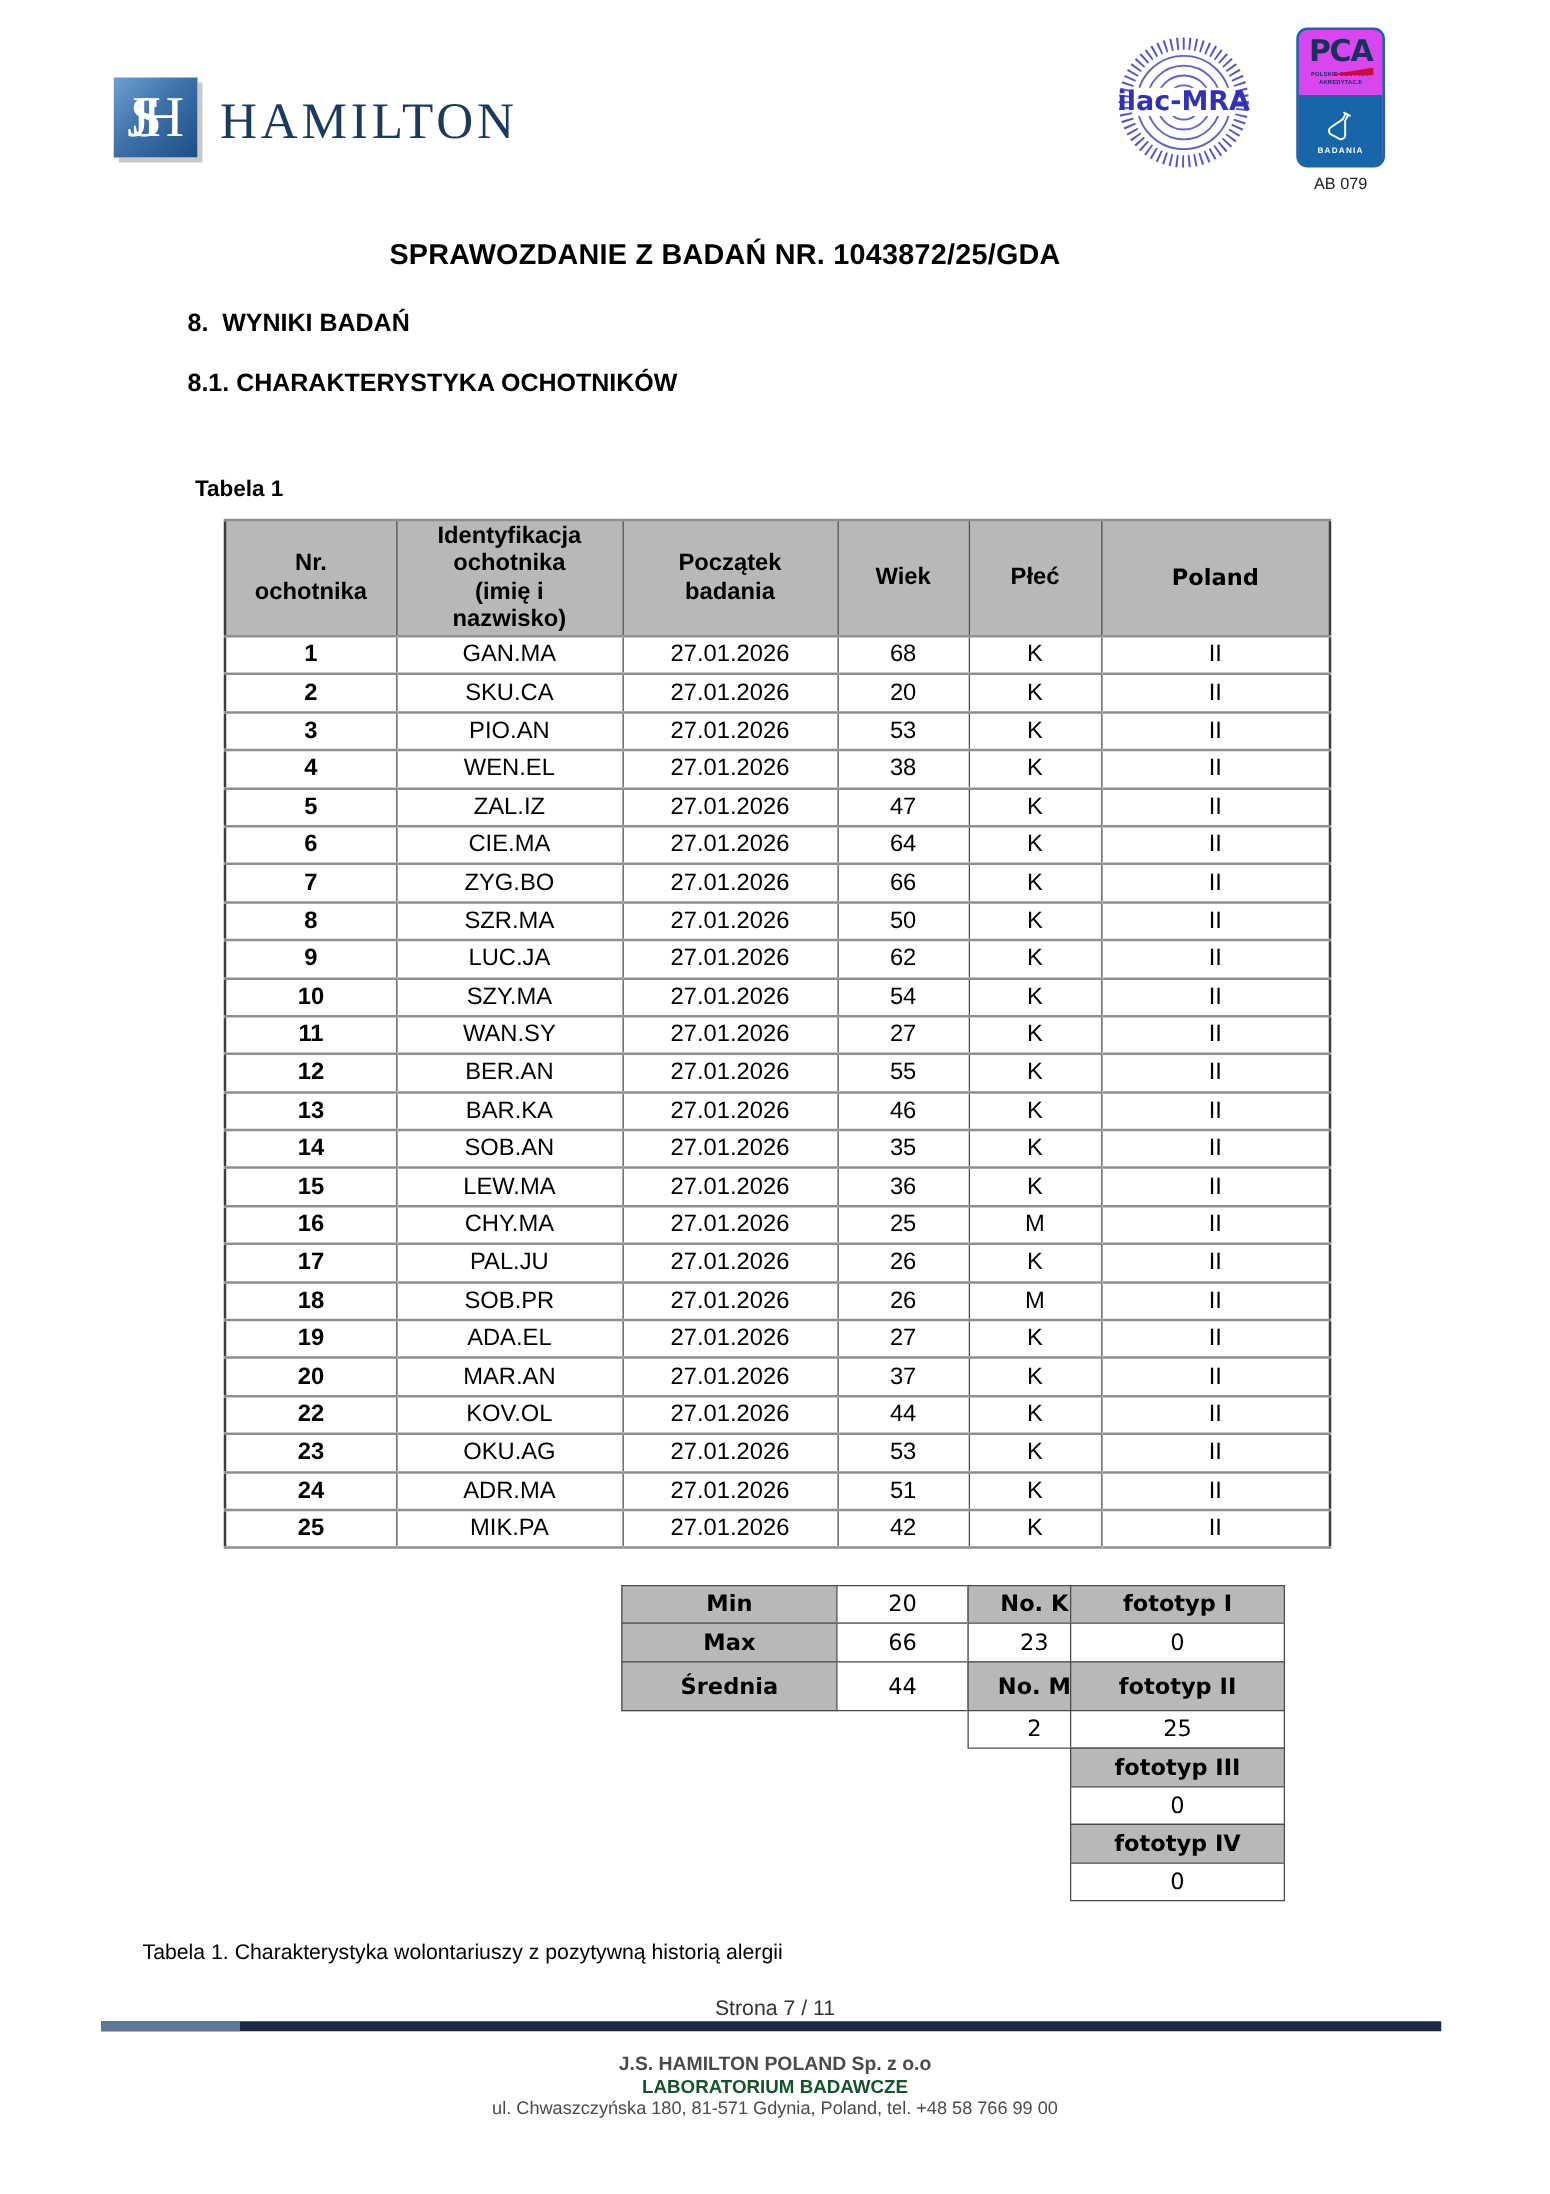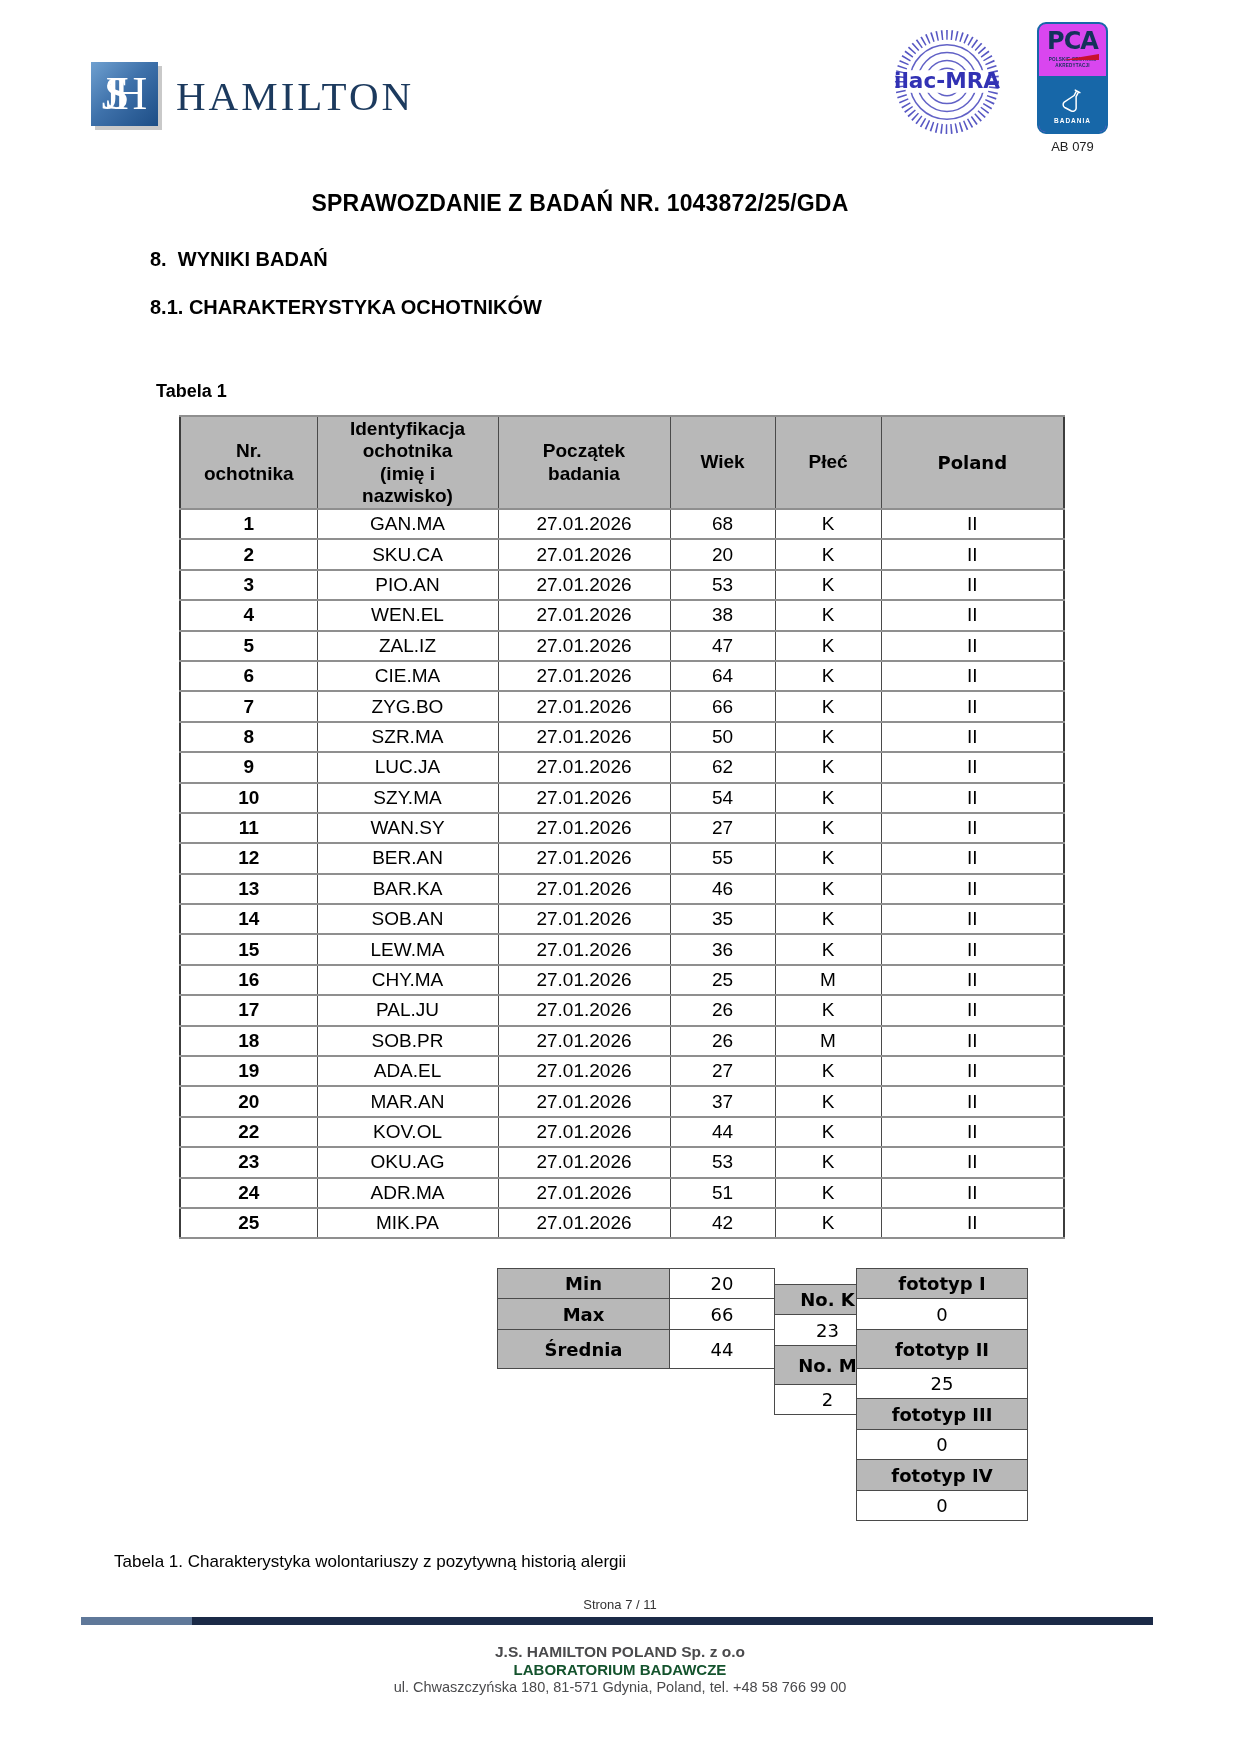--- a/index.html
+++ b/index.html
@@ -52,28 +52,28 @@
   table.main td{height:28.4px;font-size:19px;vertical-align:middle;}
   td.c-nr{font-weight:bold;}
   td.c-foto{font-family:Liberation Sans, sans-serif;font-size:19px;}
 
   
   .sum{position:absolute;box-sizing:border-box;border:1px solid var(--border-dark);background:#fff;
     display:flex;align-items:center;justify-content:center;font-size:19px;}
   .sum.g{background:var(--cell-gray);}
   .sum.lab{font-family:"DejaVu Sans",sans-serif;font-weight:bold;font-size:18px;}
   .sum.val{font-family:"DejaVu Sans",sans-serif;font-size:18px;}
-  .c3{left:497px;width:173px;} .c4{left:669px;width:106px;} .c5{left:774px;width:107px;margin-top:16px;} .c6{left:856px;width:172px;}
+  .c3{left:497px;width:173px;} .c4{left:669px;width:106px;} .c5{left:774px;width:107px;} .c6{left:856px;width:172px;}
   .r1{top:1268px;height:31px;} .r2{top:1298px;height:32px;} .r3{top:1329px;height:40px;}
   .r4{top:1368px;height:31px;} .r5{top:1398px;height:32px;} .r6{top:1429px;height:31px;}
   .r7{top:1459px;height:32px;} .r8{top:1490px;height:31px;}
 
   
   .caption{position:absolute;left:114px;top:1552px;font-size:17px;}
-  .strona{position:absolute;left:0;top:1597px;width:1240px;text-align:center;font-size:13px;color:#333;}
+  .strona{position:absolute;left:0;top:1597px;width:1240px;text-align:center;font-size:17px;color:#333;}
   .bar{position:absolute;left:81px;top:1617px;width:1072px;height:8px;background:var(--bar-dark);}
   .bar .seg{position:absolute;left:0;top:0;width:111px;height:8px;background:var(--bar-light);}
   .f-company{position:absolute;left:0;top:1643px;width:1240px;text-align:center;
     font-size:15.5px;font-weight:bold;color:#4a4a4c;}
   .f-lab{position:absolute;left:0;top:1661px;width:1240px;text-align:center;
     font-size:15px;font-weight:bold;color:#14532d;}
   .f-addr{position:absolute;left:0;top:1679px;width:1240px;text-align:center;
     font-size:14.5px;color:#4a4a4c;}
 </style>
 </head>

